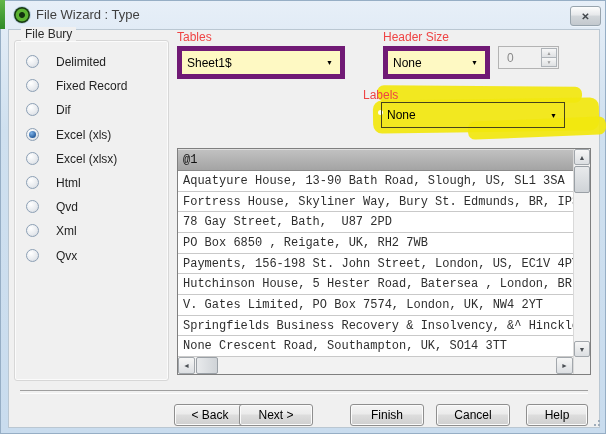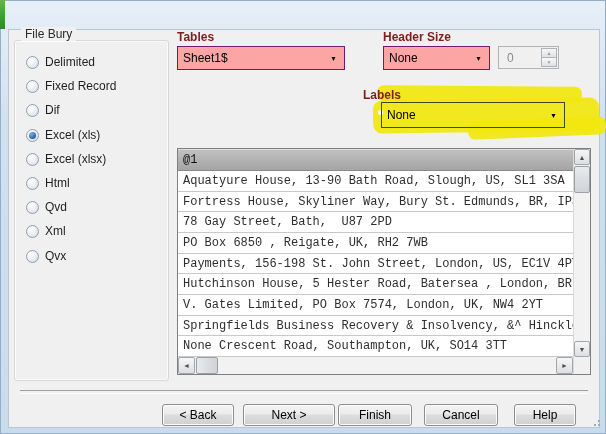--- a/index.html
+++ b/index.html
@@ -18,30 +18,30 @@
   .close-btn{position:absolute;left:569px;top:5px;width:29px;height:18px;border:1px solid #98a4ad;border-radius:3px;
     background:linear-gradient(#fdfdfd,#e6e8ea 45%,#d2d6da 50%,#c3c9ce);
     display:flex;align-items:center;justify-content:center;font-size:10px;font-weight:bold;color:#41464b;
     box-shadow:0 1px 0 #eef4fa;}
   .green-sliver{position:absolute;left:0;top:0;width:5px;height:29px;background:linear-gradient(#63b648,#2f8a27);}
   .client{position:absolute;left:7px;top:28px;width:592px;height:399px;background:#f0f0f0;border:1px solid #bac7d2;box-sizing:border-box;}
 
   
   .groupbox{position:absolute;left:14px;top:40px;width:153px;height:339px;border:1px solid #d7d7d7;border-radius:3px;box-shadow:inset 0 0 0 1px #fbfbfb;}
   .groupbox-label{position:absolute;left:21px;top:27px;background:#f0f0f0;padding:0 4px;color:#2b2b2b;}
-  .radio-row{position:absolute;left:26px;height:14px;display:flex;align-items:flex-end;gap:6px;}
+  .radio-row{position:absolute;left:26px;height:14px;display:flex;align-items:flex-start;gap:17px;}
   .radio{width:13px;height:13px;border-radius:50%;border:1px solid #8da0b5;box-sizing:border-box;position:relative;
     background:radial-gradient(circle at 35% 30%, #ffffff, #e7eaee 60%, #cdd3da);}
   .radio.sel::after{content:"";position:absolute;left:2px;top:2px;width:7px;height:7px;border-radius:50%;
     background:radial-gradient(circle at 35% 30%, #7db2e8, #2a5f9e 70%);}
   .radio-label{color:#1f1f1f;}
 
   
-  .field-label{position:absolute;color:#7f1d1d;font-weight:bold;}
-  .combo{position:absolute;height:24px;background:#fca5a5;border:1px solid #701a75;box-sizing:border-box;display:flex;align-items:center;}
+  .field-label{position:absolute;color:#ef4444;}
+  .combo{position:absolute;height:33px;background:#fef9c3;border:5px solid #701a75;box-sizing:border-box;display:flex;align-items:center;}
   .combo .txt{flex:1;padding-left:5px;color:#000;white-space:nowrap;overflow:hidden;}
   .combo .arrow{font-size:7px;color:#000;margin-right:7px;line-height:1;}
   .spinner{position:absolute;left:498px;top:46px;width:61px;height:23px;border:1px solid #b3b3b3;background:#f0f0f0;box-sizing:border-box;display:flex;}
   .spinner .val{flex:1;color:#8a8a8a;padding:4px 0 0 8px;}
   .spin-btns{width:16px;display:flex;flex-direction:column;margin:1px 1px 1px 0;}
   .spin-btn{flex:1;border:1px solid #aeb3b8;background:linear-gradient(#f7f7f7,#dfe1e3);display:flex;align-items:center;justify-content:center;font-size:5px;color:#9b9b9b;}
   .spin-btn + .spin-btn{margin-top:-1px;}
 
   
   .hl{position:absolute;background:#f2e70e;opacity:.92;border-radius:7px;z-index:2;}
@@ -69,27 +69,34 @@
   .sb-thumb{border:1px solid #9aa0a6;border-radius:2px;background:linear-gradient(90deg,#e8eaec,#cfd3d7);box-sizing:border-box;}
   .scroll-h .sb-thumb{width:22px;margin-left:1px;}
   .scroll-v .sb-thumb{height:27px;margin-top:1px;background:linear-gradient(#e8eaec,#cfd3d7);}
   .sb-space{flex:1;}
   .sb-corner{height:17px;background:#f0f0f0;}
 
   
   .separator{position:absolute;left:20px;top:390px;width:568px;height:2px;border-top:1px solid #9f9f9f;border-bottom:1px solid #fdfdfd;}
   .btn{position:absolute;top:404px;height:22px;border:1px solid #8e8e8e;border-radius:3px;
     background:linear-gradient(#f4f4f4,#ebebeb 45%,#dddddd 50%,#cfcfcf);
-    display:flex;align-items:center;justify-content:center;color:#000;box-shadow:inset 0 0 0 1px #fbfbfb;box-sizing:border-box;}
+    display:flex;align-items:center;justify-content:center;color:#000;box-shadow:inset 0 0 0 1px #fbfbfb;box-sizing:border-box;margin-left:12px;}
   .grip-dot{position:absolute;width:2px;height:2px;background:#9dabb9;}
 </style>
 </head>
 <body>
 
 <div class="win">
+  <div class="titlebar">
+    <div class="app-icon"></div>
+    <div class="title-text">File Wizard : Type</div>
+    <div class="close-btn">
+      <span>✕</span>
+    </div>
+  </div>
   <div class="client"></div>
 </div>
 <div class="green-sliver"></div>
 
 <div class="groupbox"></div>
 <div class="groupbox-label">File Bury</div>
 
 <div class="radio-row" style="top:55px">
     <span class="radio"></span>
     <span class="radio-label">Delimited</span>
@@ -181,20 +188,20 @@
     <span class="sb-btn">▲</span>
     <span class="sb-thumb"></span>
     <span class="sb-space"></span>
     <span class="sb-btn">▼</span>
     <span class="sb-corner"></span>
   </div>
 </div>
 
 <div class="separator"></div>
 <div class="btn" style="left:162px;width:72px">&lt; Back</div>
-<div class="btn" style="left:243px;width:92px">Next &gt;</div>
+<div class="btn" style="left:227px;width:74px">Next &gt;</div>
 <div class="btn" style="left:338px;width:74px">Finish</div>
 <div class="btn" style="left:424px;width:74px">Cancel</div>
 <div class="btn" style="left:514px;width:62px">Help</div>
 
 <div class="grip-dot" style="left:598px;top:420px"></div>
 <div class="grip-dot" style="left:594px;top:424px"></div>
 <div class="grip-dot" style="left:598px;top:424px"></div>
 
 </body></html>

